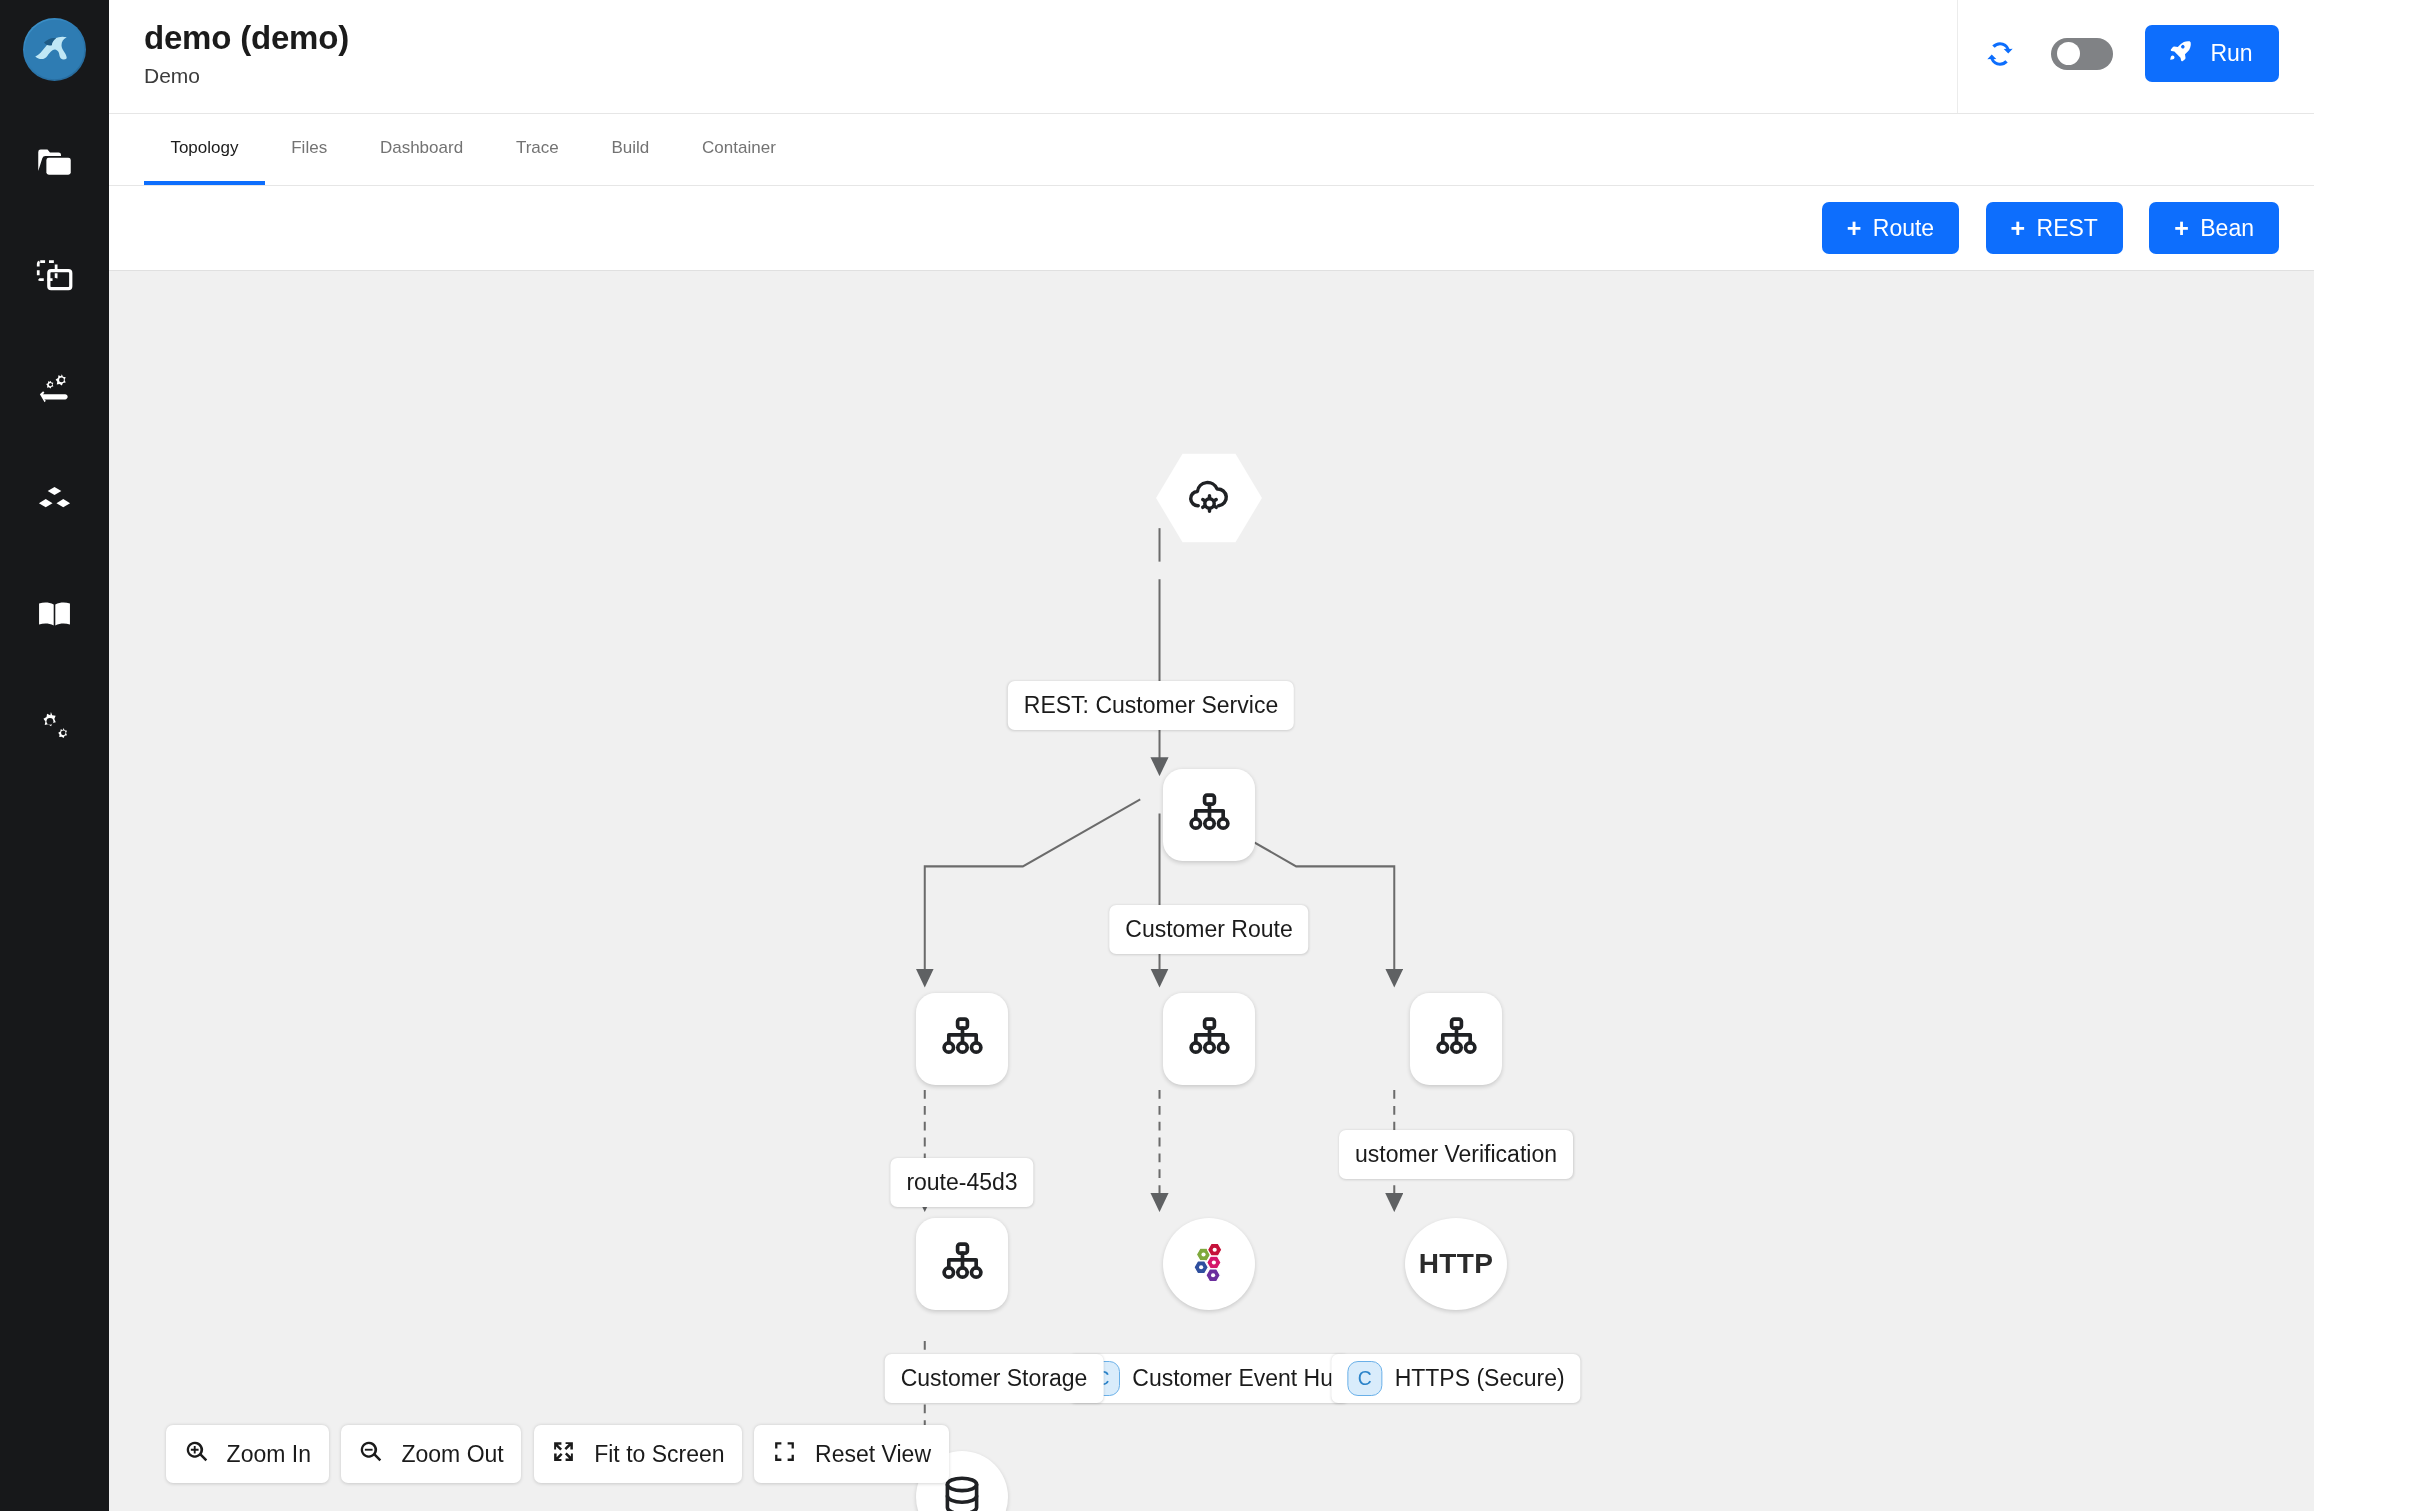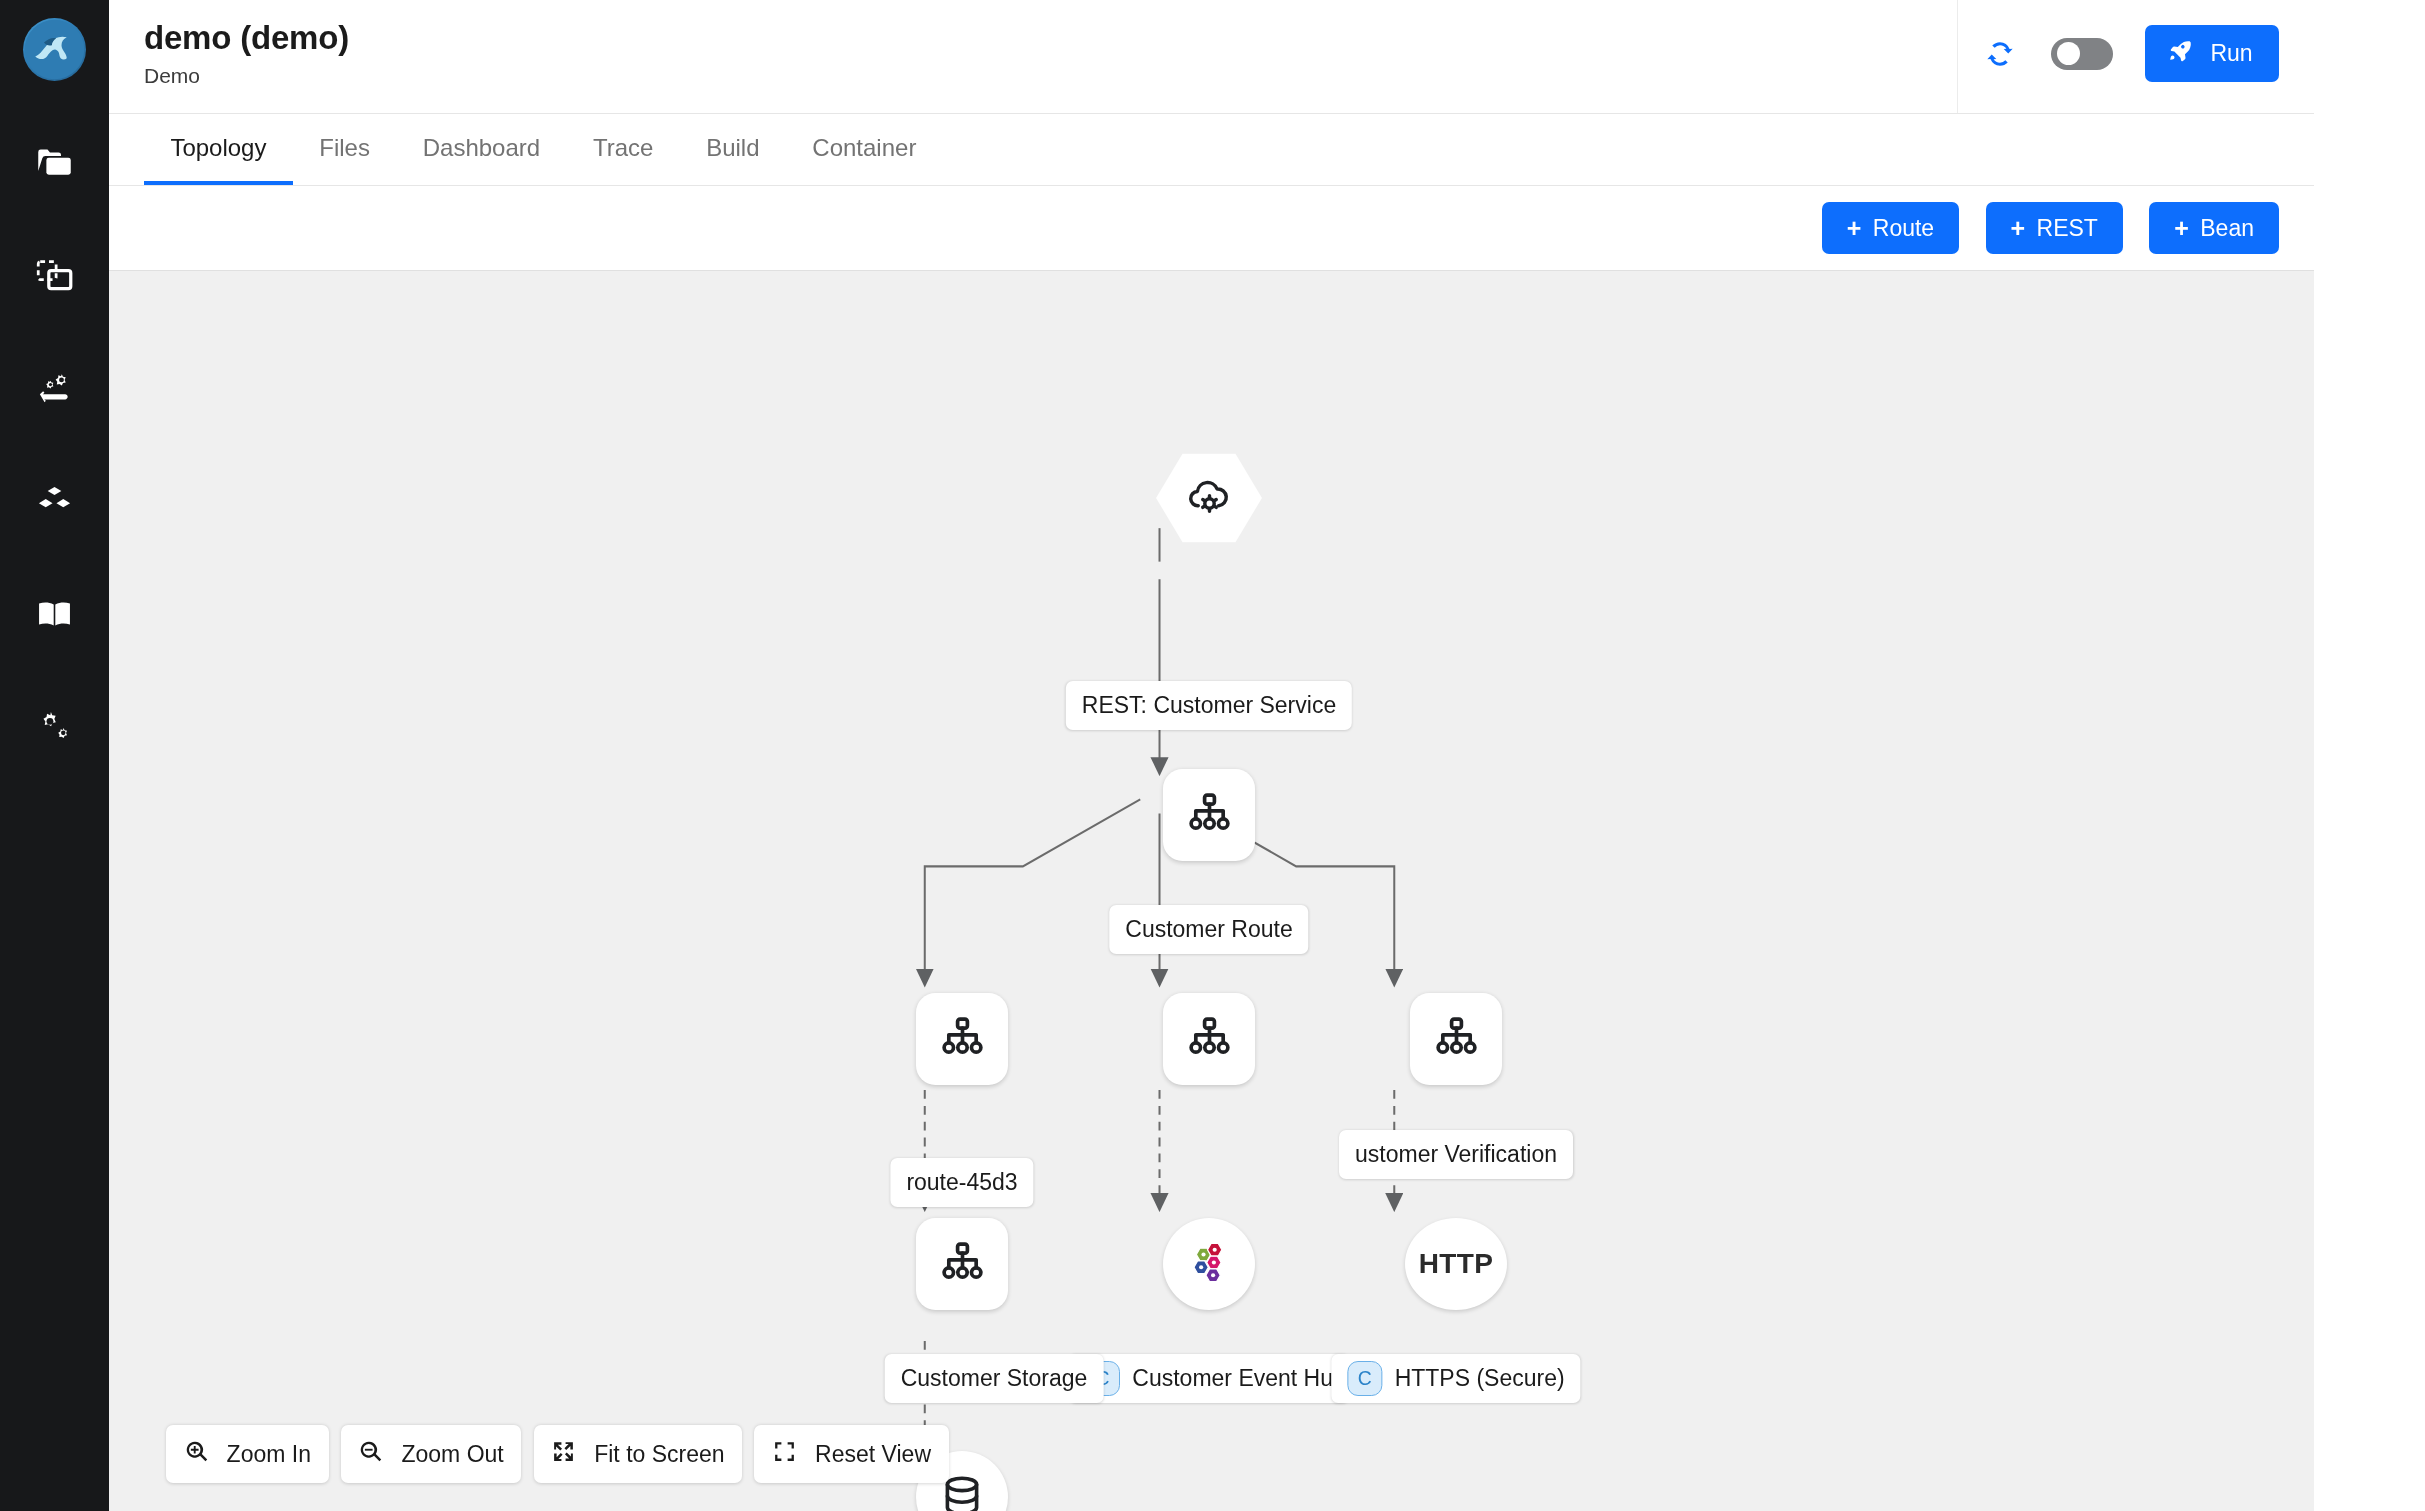--- a/index.html
+++ b/index.html
@@ -73,21 +73,21 @@
   }
 
   
   #tabs {
     height: 72px; flex: 0 0 72px; background: #fff;
     display: flex; align-items: stretch;
     padding-left: 35px; border-bottom: 0.9px solid #e6e6e6;
   }
   .tab {
     display: flex; align-items: center; padding: 0 26.4px;
-    font-size: 24px; color: #737373; cursor: pointer;
+    font-size: 17px; color: #737373; cursor: pointer;
     border-bottom: 4.4px solid transparent;
     background: none; border-top: none; border-left: none; border-right: none;
     font-family: inherit;
   }
   .tab.active { color: #1b1b1b; border-bottom-color: #0d6efd; }
 
   
   #toolbar {
     height: 85px; flex: 0 0 85px; background: #fff;
     display: flex; align-items: center; justify-content: flex-end;
@@ -318,21 +318,21 @@
 
       <div class="node hex" style="left:1100px; top:181px; transform:translate(-50%,0);">
         <span>
           <svg width="49" height="49" viewBox="0 0 24 24" fill="none" stroke="#1f2124" stroke-width="1.7" stroke-linecap="round" stroke-linejoin="round" aria-hidden="true">
             <path d="M6.5 16.5a3.5 3.5 0 01-.4-7 5 5 0 019.6-1.2 3.9 3.9 0 01.8 8.2"></path>
             <circle cx="12" cy="15.4" r="2.3" fill="none"></circle>
             <path d="M12 11.6v1.1M12 18.1v1.1M8.7 13.5l1 .6M15.3 17.3l-1-.6M8.7 17.3l1-.6M15.3 13.5l-1 .6"></path>
           </svg>
         </span>
       </div>
-      <div class="node-label" style="left:1100px; top:410px; transform:translate(-50%,0);">
+      <div class="node-label" style="left:1042px; top:410px; transform:translate(-50%,0);">
         <span>REST: Customer Service</span>
       </div>
 
       <div class="node rrect node-shadow" style="left:1100px; top:498px; transform:translate(-50%,0);">
         <span>
           <svg width="49" height="49" viewBox="0 0 24 24" fill="none" stroke="#1f2124" stroke-width="1.8" stroke-linecap="round" stroke-linejoin="round" aria-hidden="true">
             <rect x="9.6" y="3" width="4.8" height="4.4" rx="1.2"></rect>
             <path d="M12 7.4v3.3M5.3 14.5v-3.8h13.4v3.8M12 10.7v3.8"></path>
             <circle cx="5.3" cy="16.9" r="2.3"></circle>
               <circle cx="12" cy="16.9" r="2.3"></circle>

